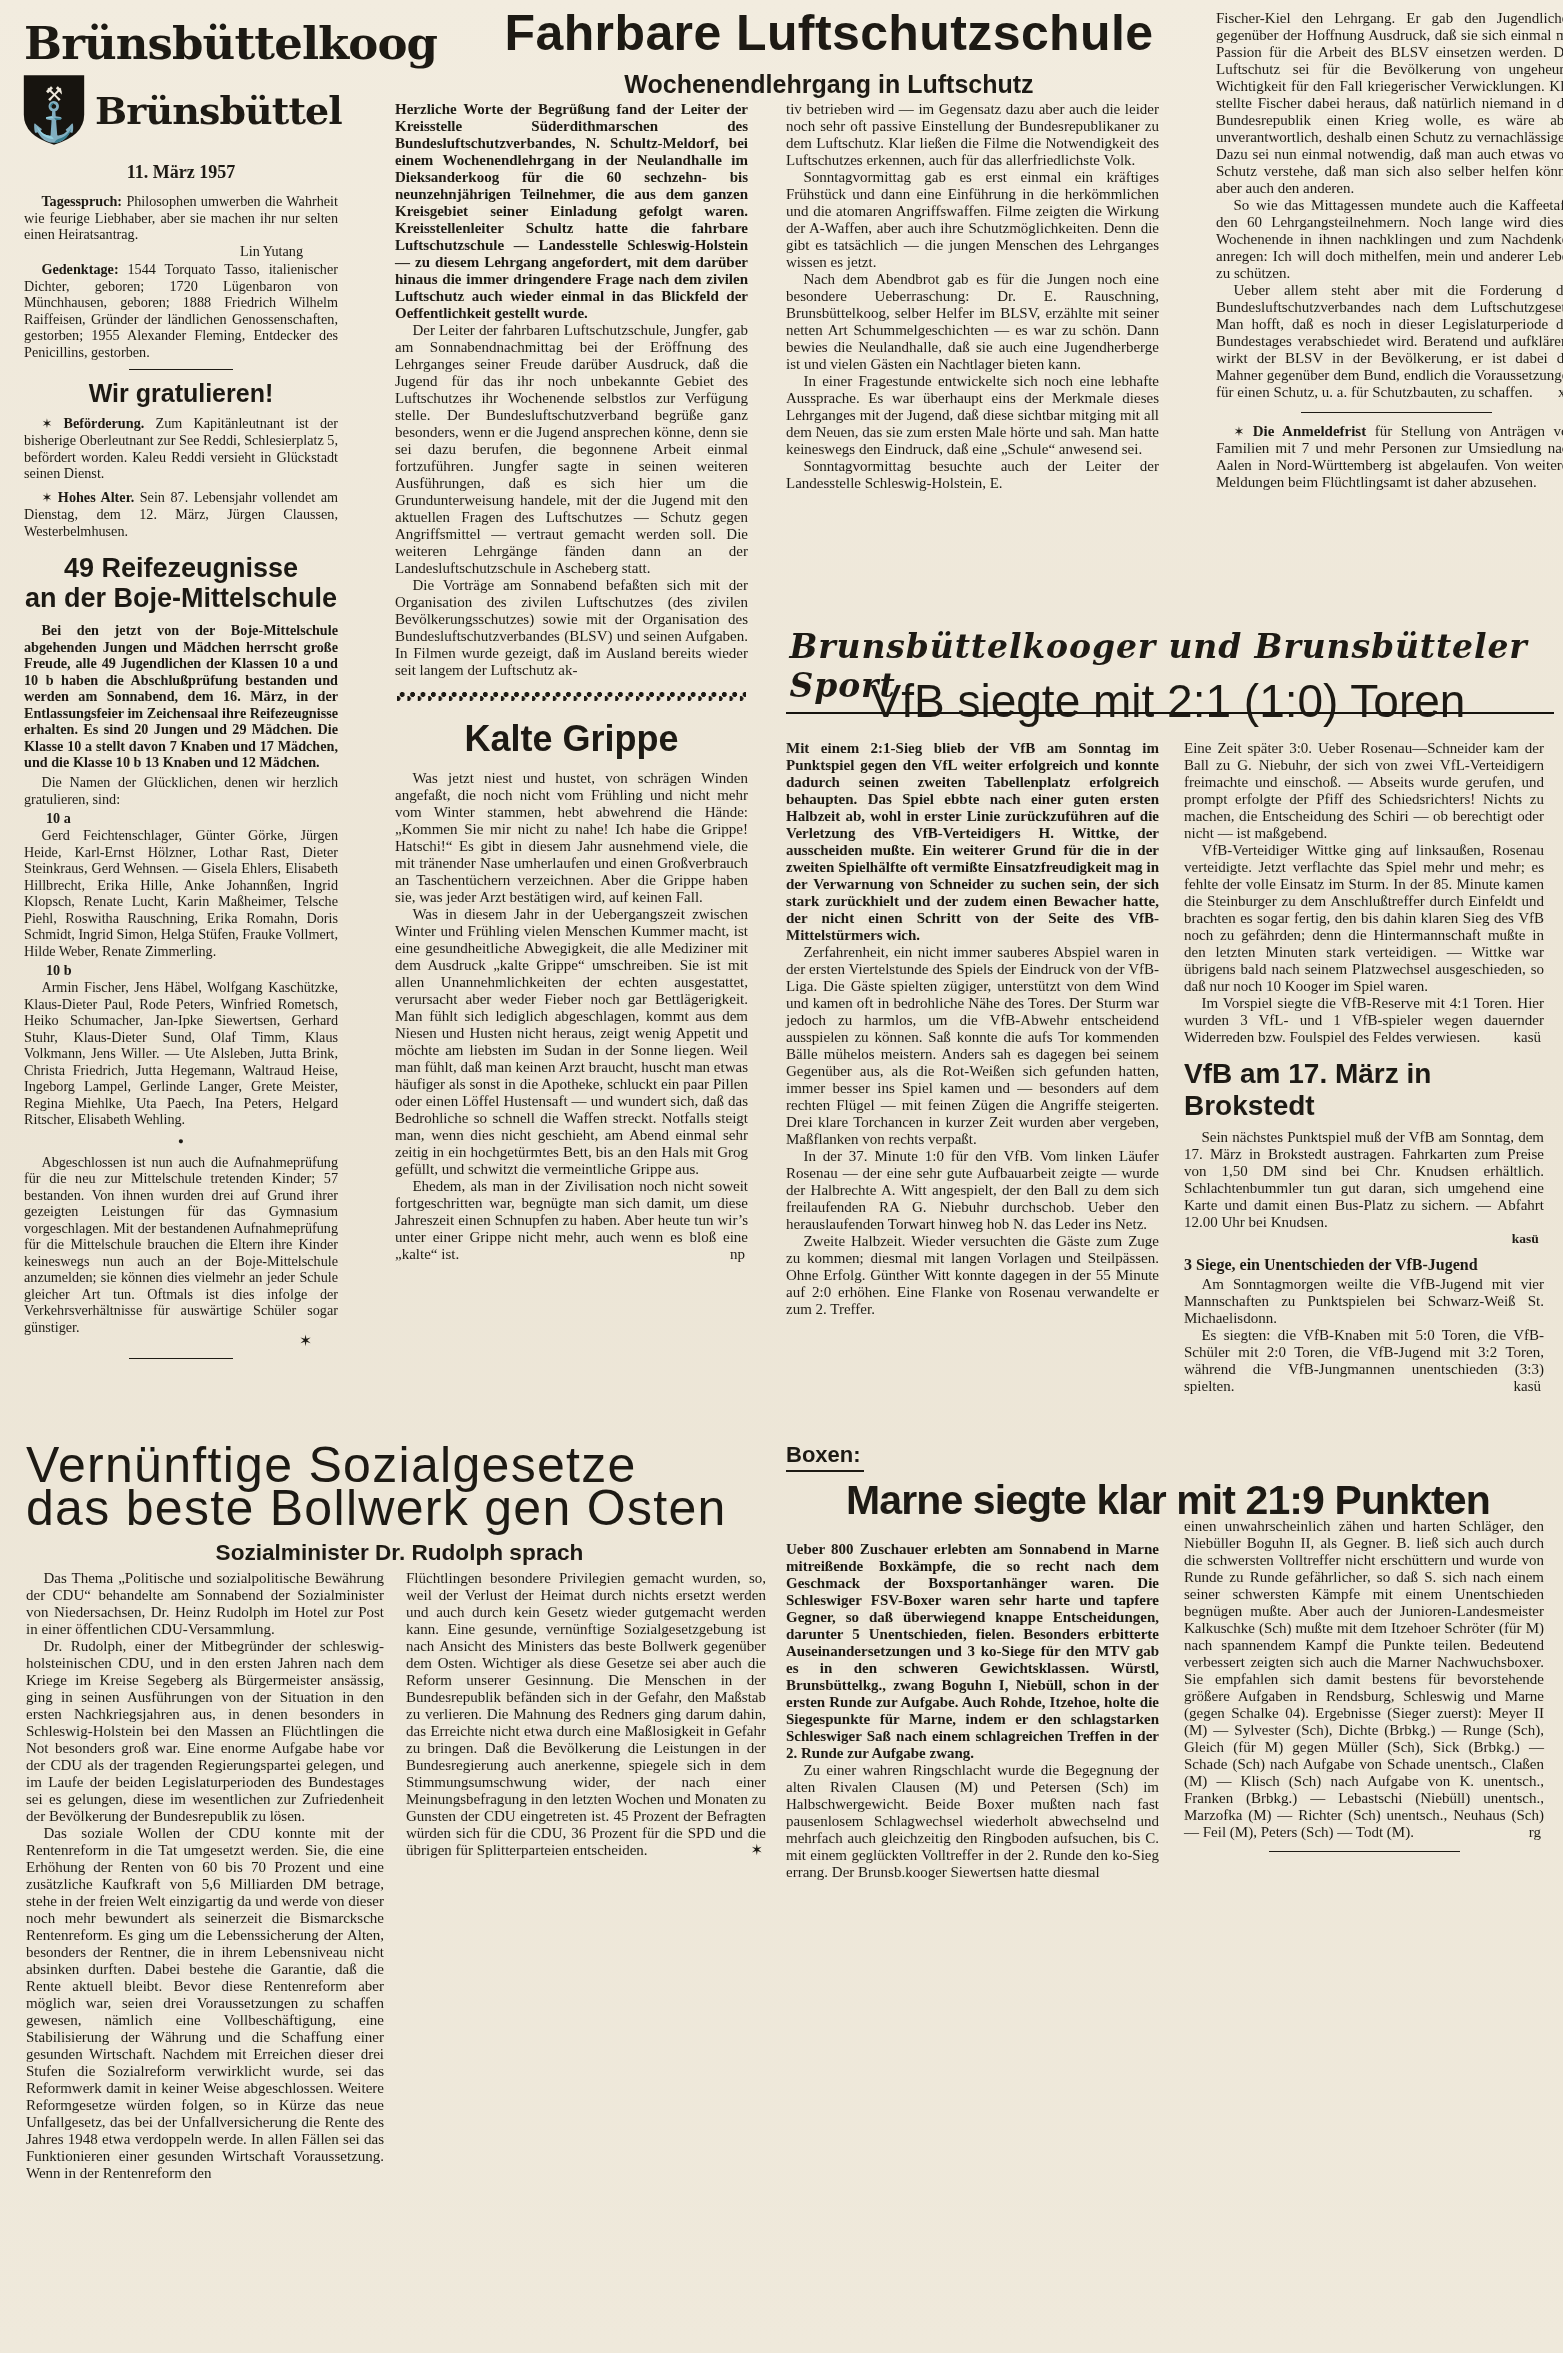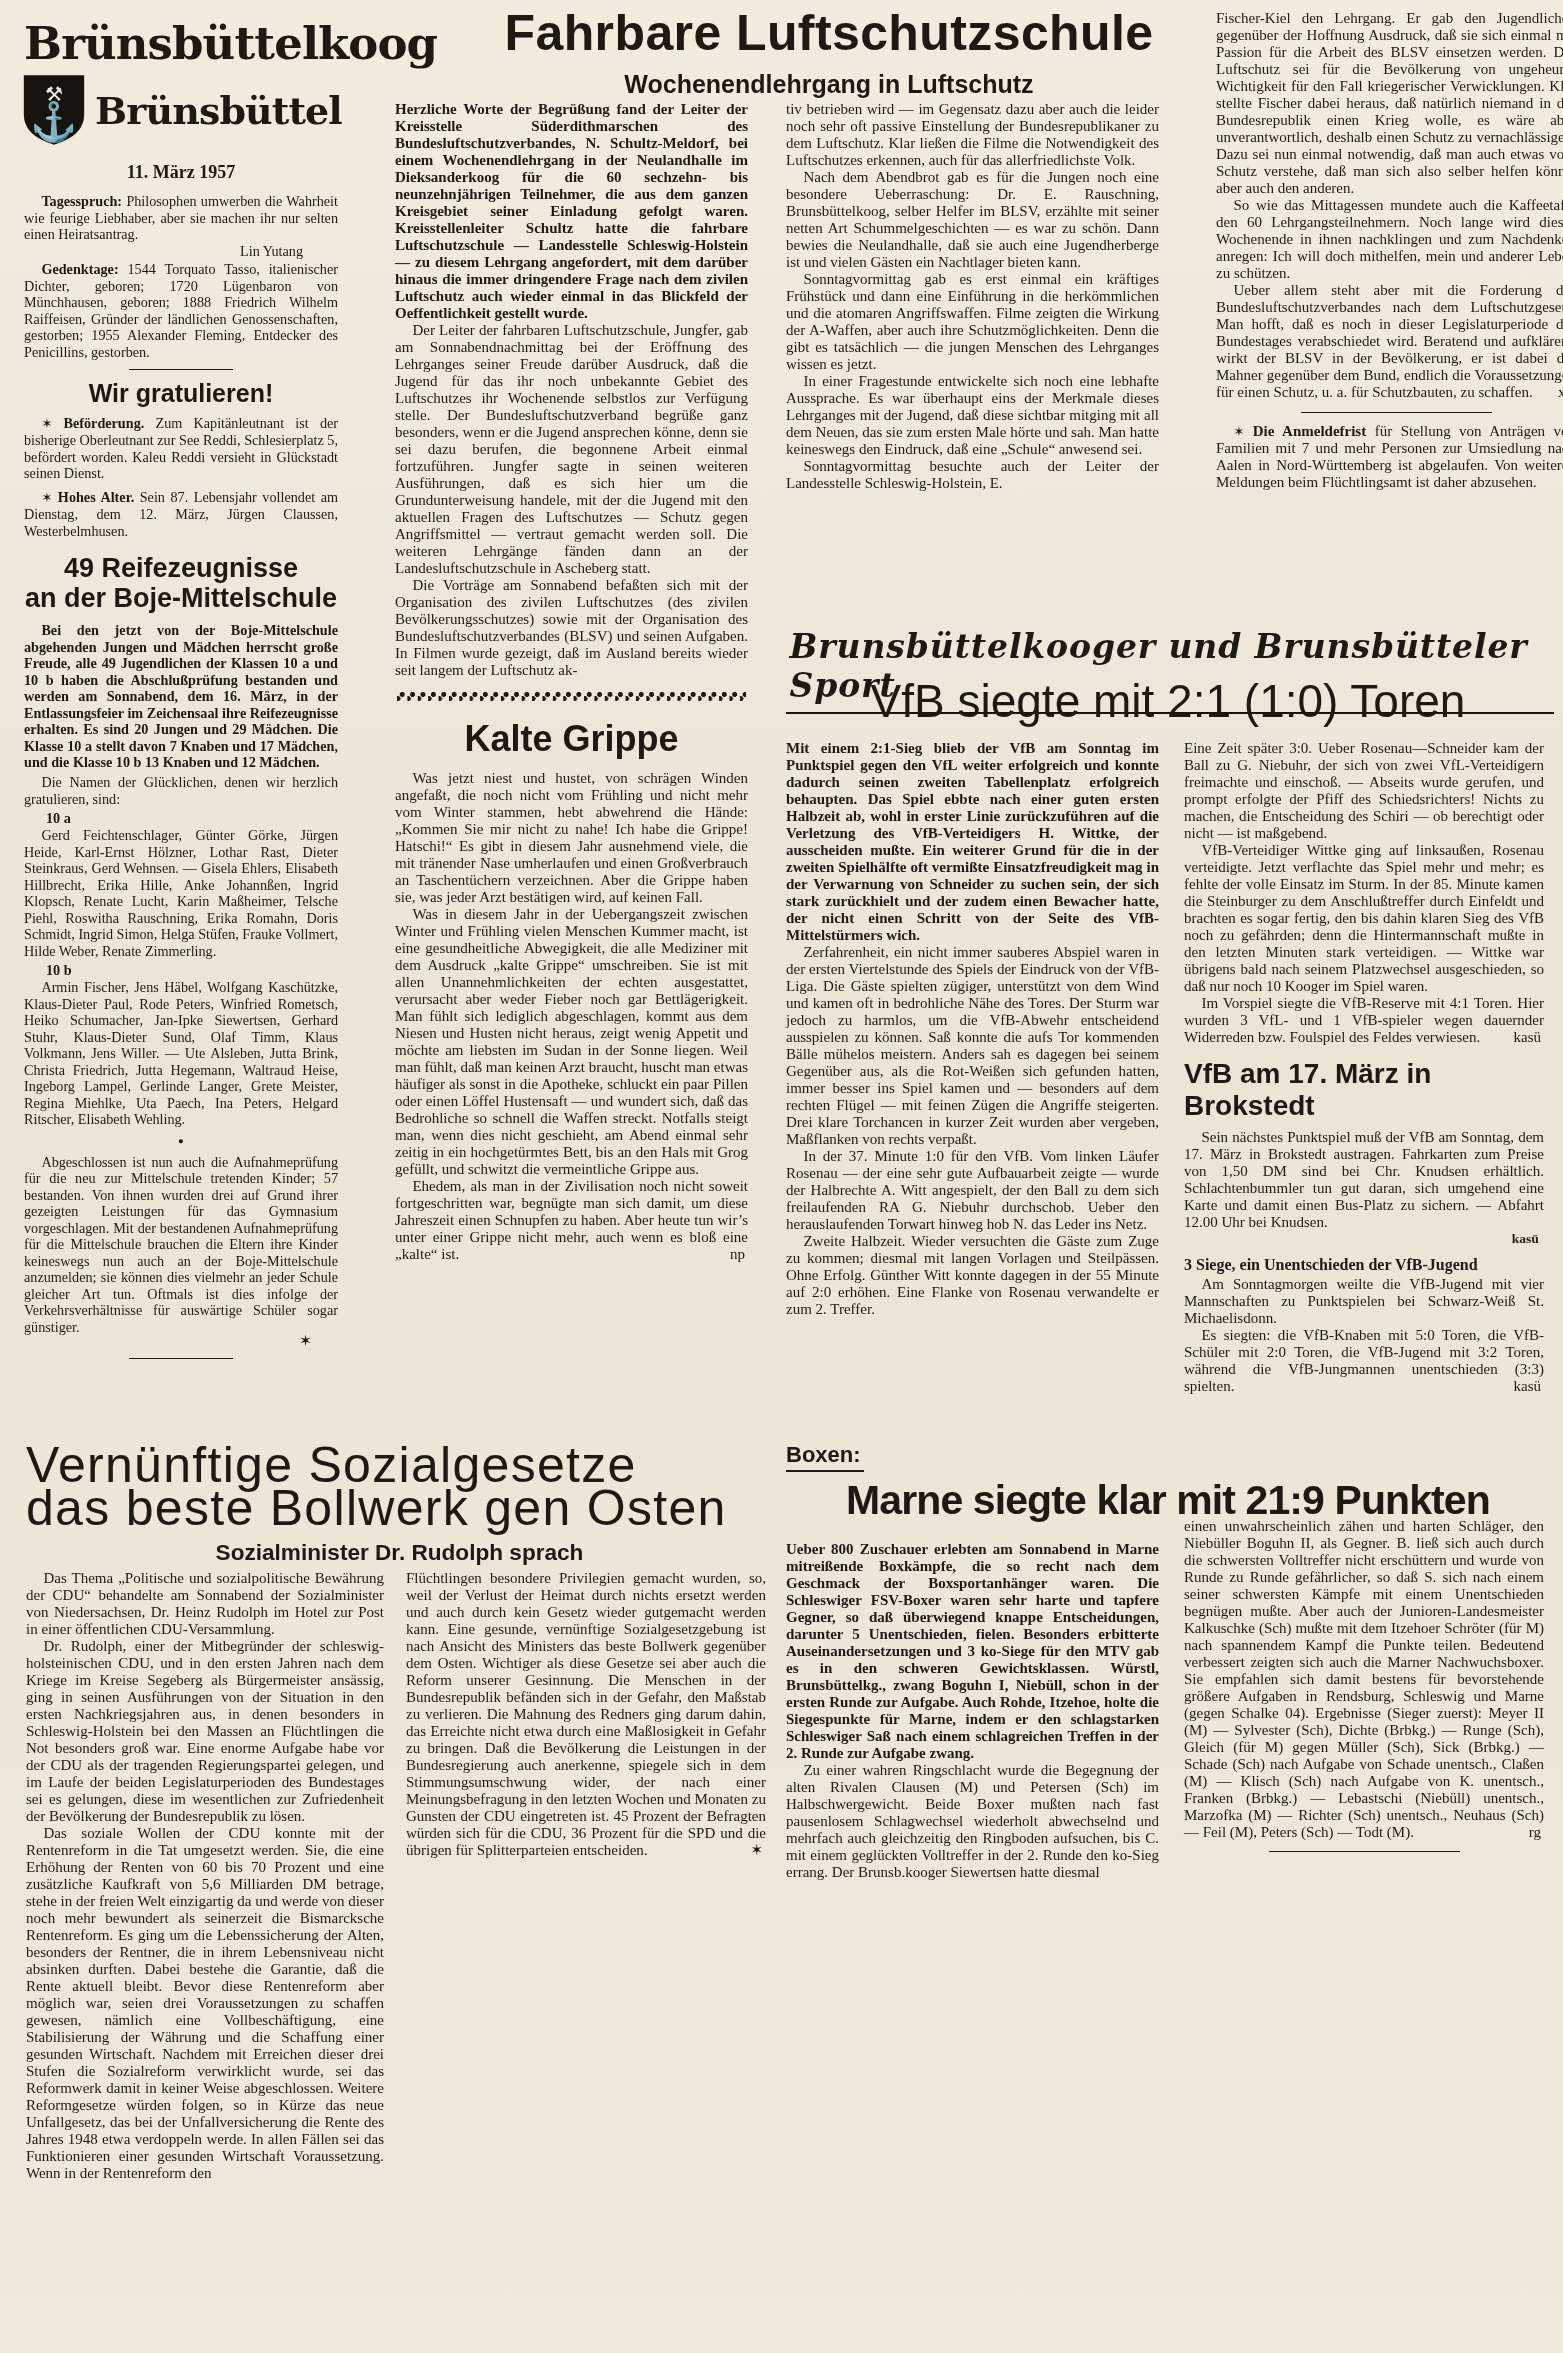--- a/index.html
+++ b/index.html
@@ -105,22 +105,22 @@
     <p class="bp">Die Vorträge am Sonnabend befaßten sich mit der Organisation des zivilen Luftschutzes (des zivilen Bevölkerungsschutzes) sowie mit der Organisation des Bundesluftschutzverbandes (BLSV) und seinen Aufgaben. In Filmen wurde gezeigt, daß im Ausland bereits wieder seit langem der Luftschutz ak-</p>
     <div class="rope"></div>
     <h2 class="h-grippe">Kalte Grippe</h2>
     <p class="bp">Was jetzt niest und hustet, von schrägen Winden angefaßt, die noch nicht vom Frühling und nicht mehr vom Winter stammen, hebt abwehrend die Hände: „Kommen Sie mir nicht zu nahe! Ich habe die Grippe! Hatschi!“ Es gibt in diesem Jahr ausnehmend viele, die mit tränender Nase umherlaufen und einen Großverbrauch an Taschentüchern verzeichnen. Aber die Grippe haben sie, was jeder Arzt bestätigen wird, auf keinen Fall.</p>
     <p class="bp">Was in diesem Jahr in der Uebergangszeit zwischen Winter und Frühling vielen Menschen Kummer macht, ist eine gesundheitliche Abwegigkeit, die alle Mediziner mit dem Ausdruck „kalte Grippe“ umschreiben. Sie ist mit allen Unannehmlichkeiten der echten ausgestattet, verursacht aber weder Fieber noch gar Bettlägerigkeit. Man fühlt sich lediglich abgeschlagen, kommt aus dem Niesen und Husten nicht heraus, zeigt wenig Appetit und möchte am liebsten im Sudan in der Sonne liegen. Weil man fühlt, daß man keinen Arzt braucht, huscht man etwas häufiger als sonst in die Apotheke, schluckt ein paar Pillen oder einen Löffel Hustensaft — und wundert sich, daß das Bedrohliche so schnell die Waffen streckt. Notfalls steigt man, wenn dies nicht geschieht, am Abend einmal sehr zeitig in ein hochgetürmtes Bett, bis an den Hals mit Grog gefüllt, und schwitzt die vermeintliche Grippe aus.</p>
     <p class="bp"><span>Ehedem, als man in der Zivilisation noch nicht soweit fortgeschritten war, begnügte man sich damit, um diese Jahreszeit einen Schnupfen zu haben. Aber heute tun wir’s unter einer Grippe nicht mehr, auch wenn es bloß eine „kalte“ ist.</span><span class="sig">np</span></p>
   </section>
 
   <section class="abs artcol" style="left:786px;top:101px;width:373px;">
     <p class="bp noind">tiv betrieben wird — im Gegensatz dazu aber auch die leider noch sehr oft passive Einstellung der Bundesrepublikaner zu dem Luftschutz. Klar ließen die Filme die Notwendigkeit des Luftschutzes erkennen, auch für das allerfriedlichste Volk.</p>
+    <p class="bp">Sonntagvormittag gab es erst einmal ein kräftiges Frühstück und dann eine Einführung in die herkömmlichen und die atomaren Angriffswaffen. Filme zeigten die Wirkung der A-Waffen, aber auch ihre Schutzmöglichkeiten. Denn die gibt es tatsächlich — die jungen Menschen des Lehrganges wissen es jetzt.</p>
     <p class="bp">Nach dem Abendbrot gab es für die Jungen noch eine besondere Ueberraschung: Dr. E. Rauschning, Brunsbüttelkoog, selber Helfer im BLSV, erzählte mit seiner netten Art Schummelgeschichten — es war zu schön. Dann bewies die Neulandhalle, daß sie auch eine Jugendherberge ist und vielen Gästen ein Nachtlager bieten kann.</p>
-    <p class="bp">Sonntagvormittag gab es erst einmal ein kräftiges Frühstück und dann eine Einführung in die herkömmlichen und die atomaren Angriffswaffen. Filme zeigten die Wirkung der A-Waffen, aber auch ihre Schutzmöglichkeiten. Denn die gibt es tatsächlich — die jungen Menschen des Lehrganges wissen es jetzt.</p>
     <p class="bp">In einer Fragestunde entwickelte sich noch eine lebhafte Aussprache. Es war überhaupt eins der Merkmale dieses Lehrganges mit der Jugend, daß diese sichtbar mitging mit all dem Neuen, das sie zum ersten Male hörte und sah. Man hatte keineswegs den Eindruck, daß eine „Schule“ anwesend sei.</p>
     <p class="bp">Sonntagvormittag besuchte auch der Leiter der Landesstelle Schleswig-Holstein, E.</p>
   </section>
 
   <section class="abs artcol" style="left:1184px;top:10.4px;width:360px;margin-left:32px;">
     <p class="bp noind">Fischer-Kiel den Lehrgang. Er gab den Jugendlichen gegenüber der Hoffnung Ausdruck, daß sie sich einmal mit Passion für die Arbeit des BLSV einsetzen werden. Der Luftschutz sei für die Bevölkerung von ungeheurer Wichtigkeit für den Fall kriegerischer Verwicklungen. Klar stellte Fischer dabei heraus, daß natürlich niemand in der Bundesrepublik einen Krieg wolle, es wäre aber unverantwortlich, deshalb einen Schutz zu vernachlässigen. Dazu sei nun einmal notwendig, daß man auch etwas vom Schutz verstehe, daß man sich also selber helfen könne, aber auch den anderen.</p>
     <p class="bp">So wie das Mittagessen mundete auch die Kaffeetafel den 60 Lehrgangsteilnehmern. Noch lange wird dieses Wochenende in ihnen nachklingen und zum Nachdenken anregen: Ich will doch mithelfen, mein und anderer Leben zu schützen.</p>
     <p class="bp"><span>Ueber allem steht aber mit die Forderung des Bundesluftschutzverbandes nach dem Luftschutzgesetz. Man hofft, daß es noch in dieser Legislaturperiode des Bundestages verabschiedet wird. Beratend und aufklärend wirkt der BLSV in der Bevölkerung, er ist dabei der Mahner gegenüber dem Bund, endlich die Voraussetzungen für einen Schutz, u. a. für Schutzbauten, zu schaffen.</span><span class="sig">xu</span></p>
     <div class="rule-m"></div>
     <p class="bp"><span class="star">✶</span> <b>Die Anmeldefrist</b> <span>für Stellung von Anträgen von Familien mit 7 und mehr Personen zur Umsiedlung nach Aalen in Nord-Württemberg ist abgelaufen. Von weiteren Meldungen beim Flüchtlingsamt ist daher abzusehen.</span></p>

